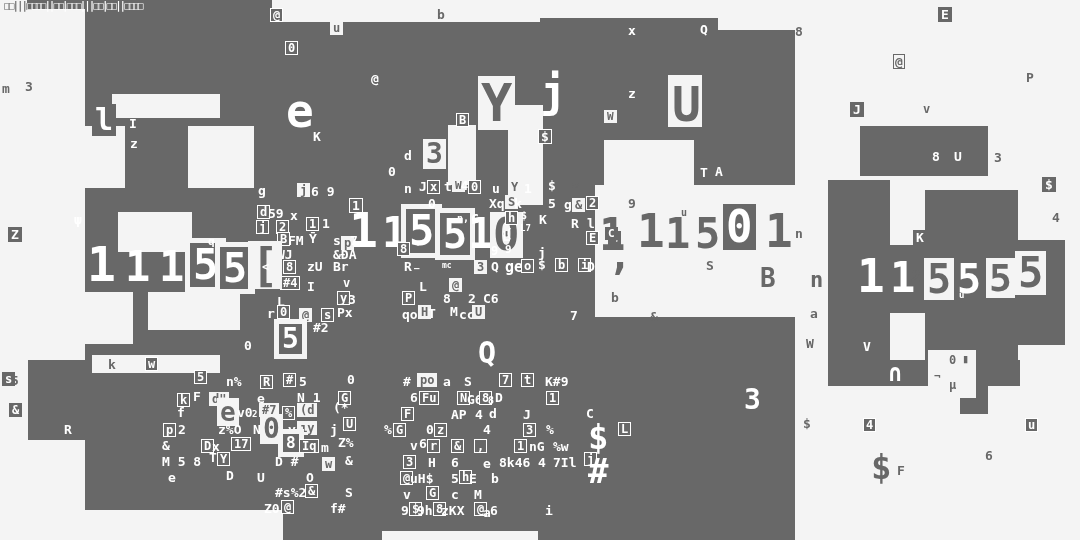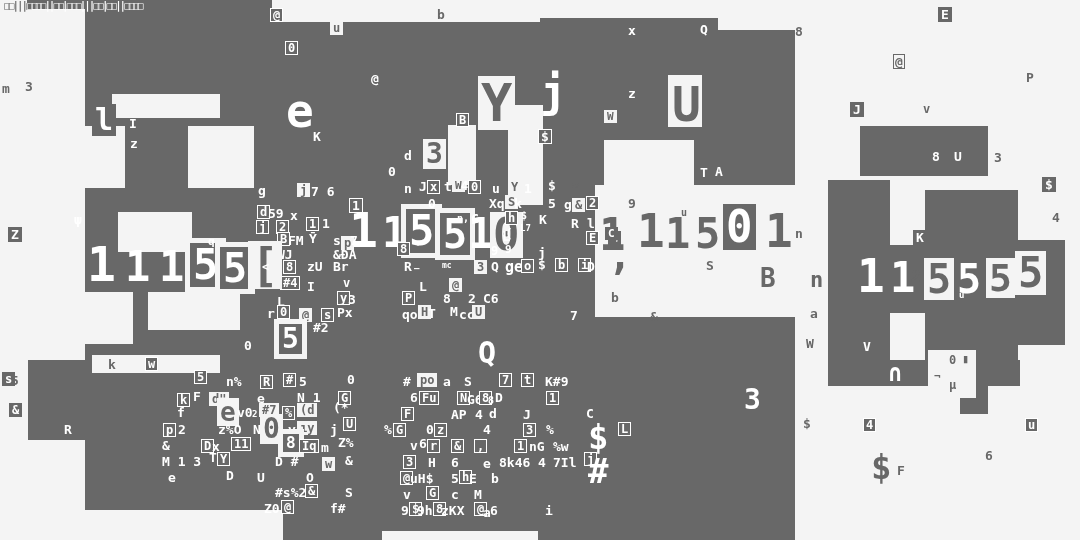--- a/index.html
+++ b/index.html
@@ -96,21 +96,21 @@
     <span class="g fw" style="left: 700px; top: 166px; font-size: 13px;">T</span>
     <span class="g fw pd" style="left: 712px; top: 164px; font-size: 13px;">A</span>
     <span class="g fw" style="left: 932px; top: 150px; font-size: 13px;">8</span>
     <span class="g fw" style="left: 954px; top: 150px; font-size: 13px;">U</span>
     <span class="g fd" style="left: 994px; top: 151px; font-size: 13px;">3</span>
     <span class="g fw pd" style="left: 1042px; top: 177px; font-size: 13px;">$</span>
     <span class="g fd" style="left: 1052px; top: 211px; font-size: 13px;">4</span>
     <span class="g fw pd" style="left: 913px; top: 230px; font-size: 13px;">K</span>
     <span class="g fw" style="left: 258px; top: 184px; font-size: 13px;">g</span>
     <span class="g fd pl" style="left: 297px; top: 183px; font-size: 12px;">j</span>
-    <span class="g fw" style="left: 311px; top: 185px; font-size: 13px;">7 6</span>
+    <span class="g fw" style="left: 311px; top: 185px; font-size: 13px;">6 9</span>
     <span class="g fw bx" style="left: 349px; top: 198px; font-size: 13px;">1</span>
     <span class="g fw bx" style="left: 257px; top: 205px; font-size: 12px;">d</span>
     <span class="g fw" style="left: 268px; top: 207px; font-size: 13px;">59</span>
     <span class="g fw" style="left: 290px; top: 209px; font-size: 13px;">x</span>
     <span class="g fw bx" style="left: 256px; top: 220px; font-size: 12px;">j</span>
     <span class="g fw bx" style="left: 276px; top: 220px; font-size: 12px;">2</span>
     <span class="g fw bx" style="left: 306px; top: 217px; font-size: 12px;">1</span>
     <span class="g fw" style="left: 322px; top: 217px; font-size: 13px;">1</span>
     <span class="g fw bx" style="left: 277px; top: 232px; font-size: 12px;">B</span>
     <span class="g fw" style="left: 288px; top: 234px; font-size: 13px;">FM</span>
@@ -349,26 +349,26 @@
     <span class="g fw" style="left: 218px; top: 423px; font-size: 13px;">z%O</span>
     <span class="g fw" style="left: 253px; top: 423px; font-size: 13px;">N</span>
     <span class="g fd pl" style="left: 260px; top: 414px; font-size: 28px;">0</span>
     <span class="g fw" style="left: 288px; top: 423px; font-size: 13px;">y</span>
     <span class="g fd pl" style="left: 297px; top: 421px; font-size: 12px;">ıy</span>
     <span class="g fw" style="left: 330px; top: 423px; font-size: 13px;">j</span>
     <span class="g fw bx" style="left: 343px; top: 417px; font-size: 12px;">U</span>
     <span class="g fw" style="left: 162px; top: 439px; font-size: 13px;">&amp;</span>
     <span class="g fw bx" style="left: 201px; top: 439px; font-size: 12px;">D</span>
     <span class="g fw" style="left: 212px; top: 440px; font-size: 13px;">x</span>
-    <span class="g fw bx" style="left: 231px; top: 437px; font-size: 12px;">11</span>
+    <span class="g fw bx" style="left: 231px; top: 437px; font-size: 12px;">17</span>
     <span class="g fw pd ol" style="left: 283px; top: 434px; font-size: 16px;">8</span>
     <span class="g fw bx" style="left: 299px; top: 439px; font-size: 12px;">Iq</span>
     <span class="g fw" style="left: 321px; top: 441px; font-size: 13px;">m</span>
     <span class="g fw" style="left: 338px; top: 436px; font-size: 13px;">Z%</span>
-    <span class="g fw" style="left: 162px; top: 455px; font-size: 13px;">M 1 3</span>
+    <span class="g fw" style="left: 162px; top: 455px; font-size: 13px;">M 5 8</span>
     <span class="g fw" style="left: 209px; top: 451px; font-size: 13px;">T</span>
     <span class="g fw bx" style="left: 217px; top: 452px; font-size: 12px;">Y</span>
     <span class="g fw" style="left: 275px; top: 455px; font-size: 13px;">D #</span>
     <span class="g fd pl" style="left: 322px; top: 457px; font-size: 12px;">w</span>
     <span class="g fw" style="left: 345px; top: 454px; font-size: 13px;">&amp;</span>
     <span class="g fw" style="left: 168px; top: 471px; font-size: 13px;">e</span>
     <span class="g fw" style="left: 226px; top: 469px; font-size: 13px;">D</span>
     <span class="g fw" style="left: 257px; top: 471px; font-size: 13px;">U</span>
     <span class="g fw" style="left: 306px; top: 471px; font-size: 13px;">O</span>
     <span class="g fw" style="left: 275px; top: 486px; font-size: 13px;">#s%2</span>

